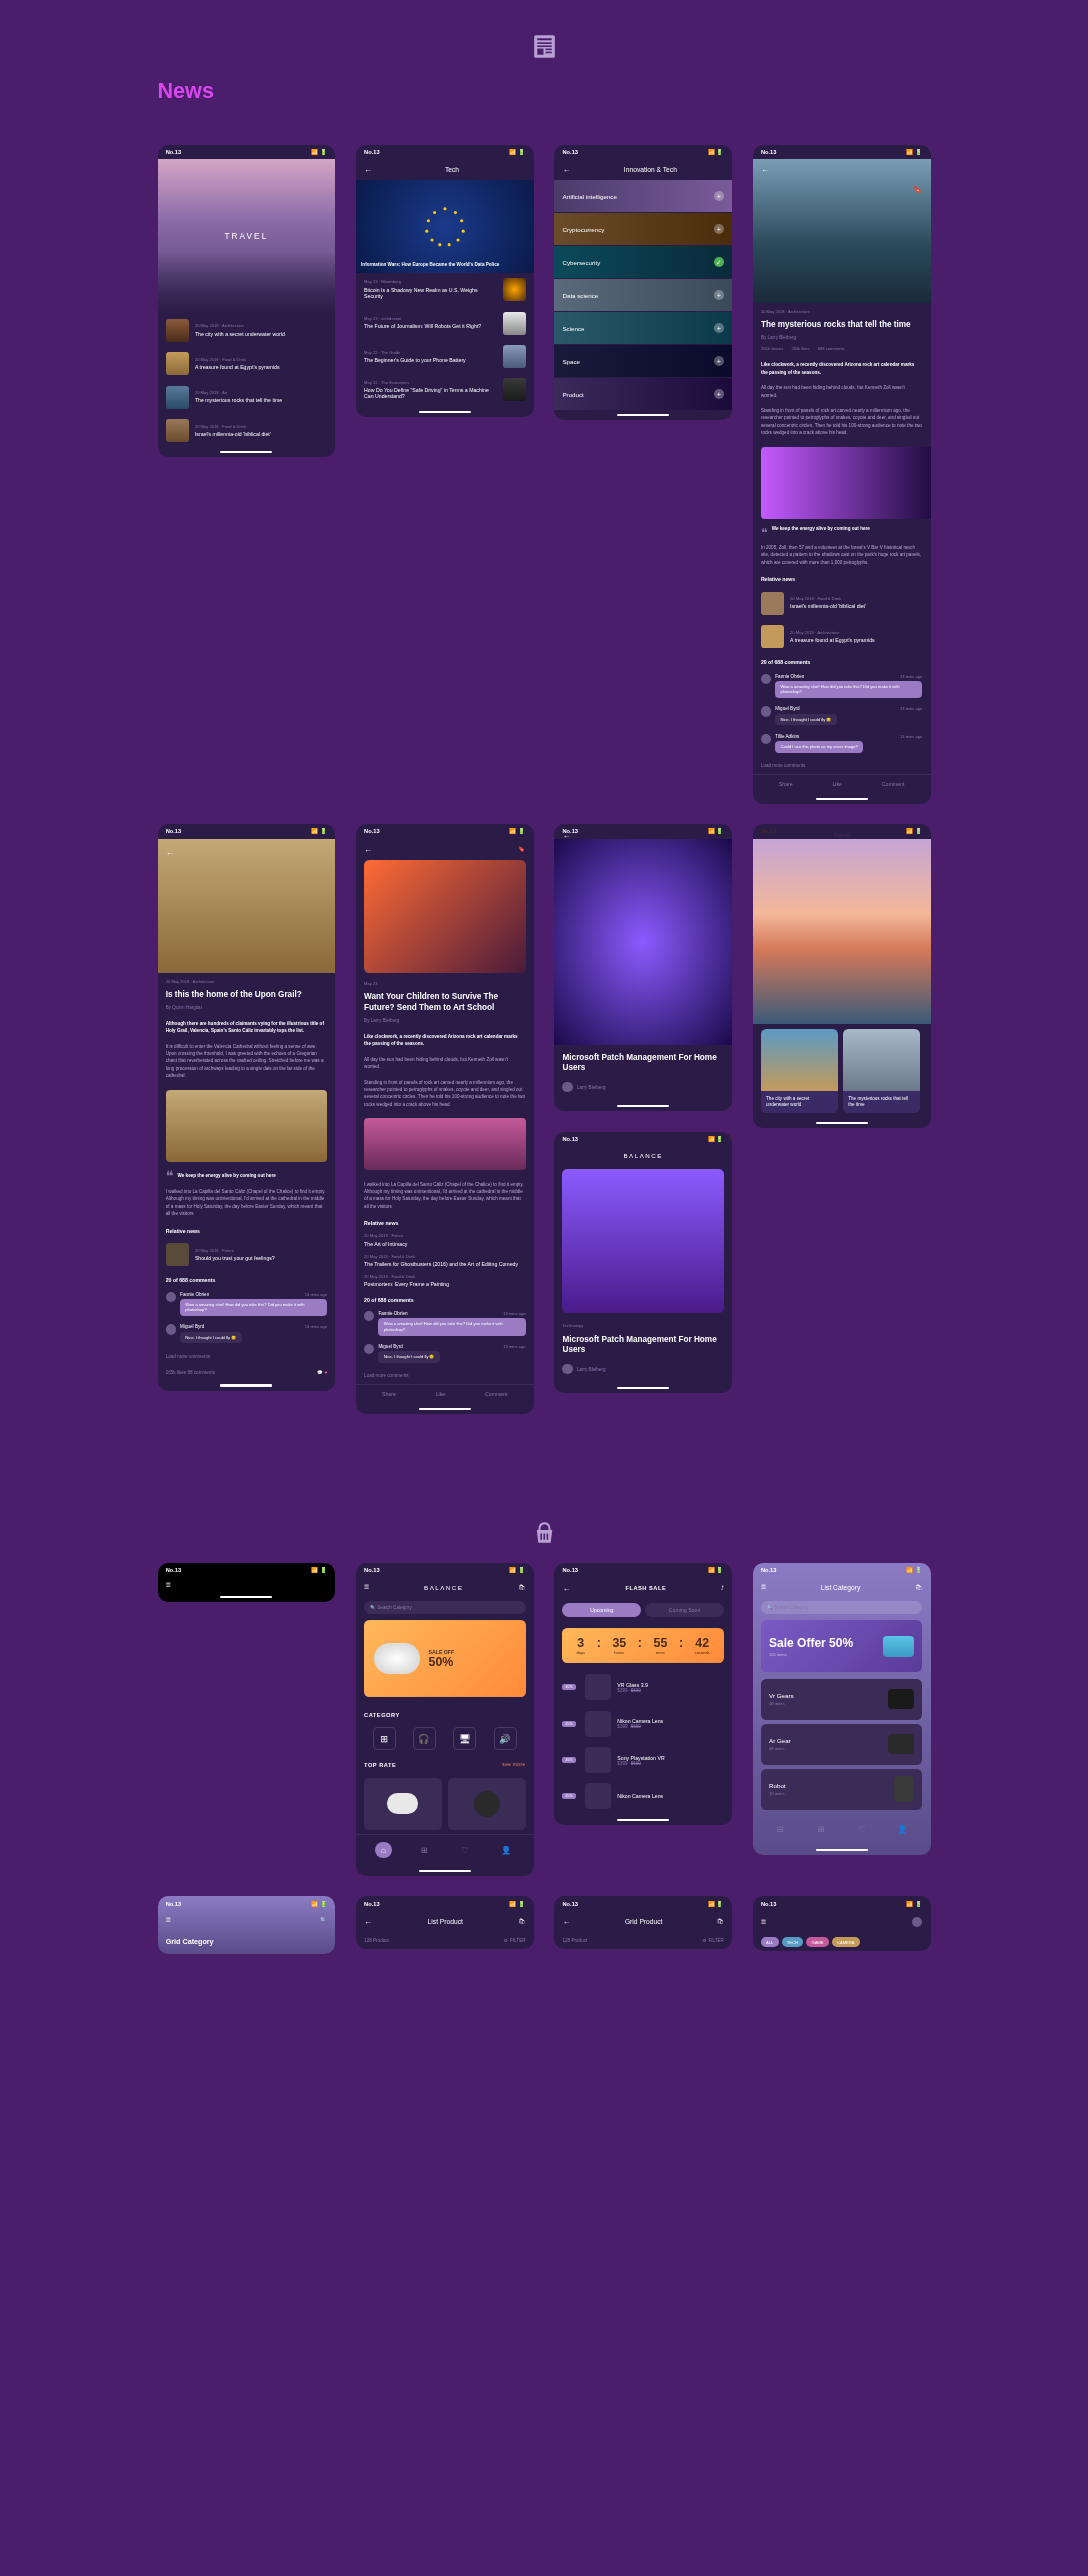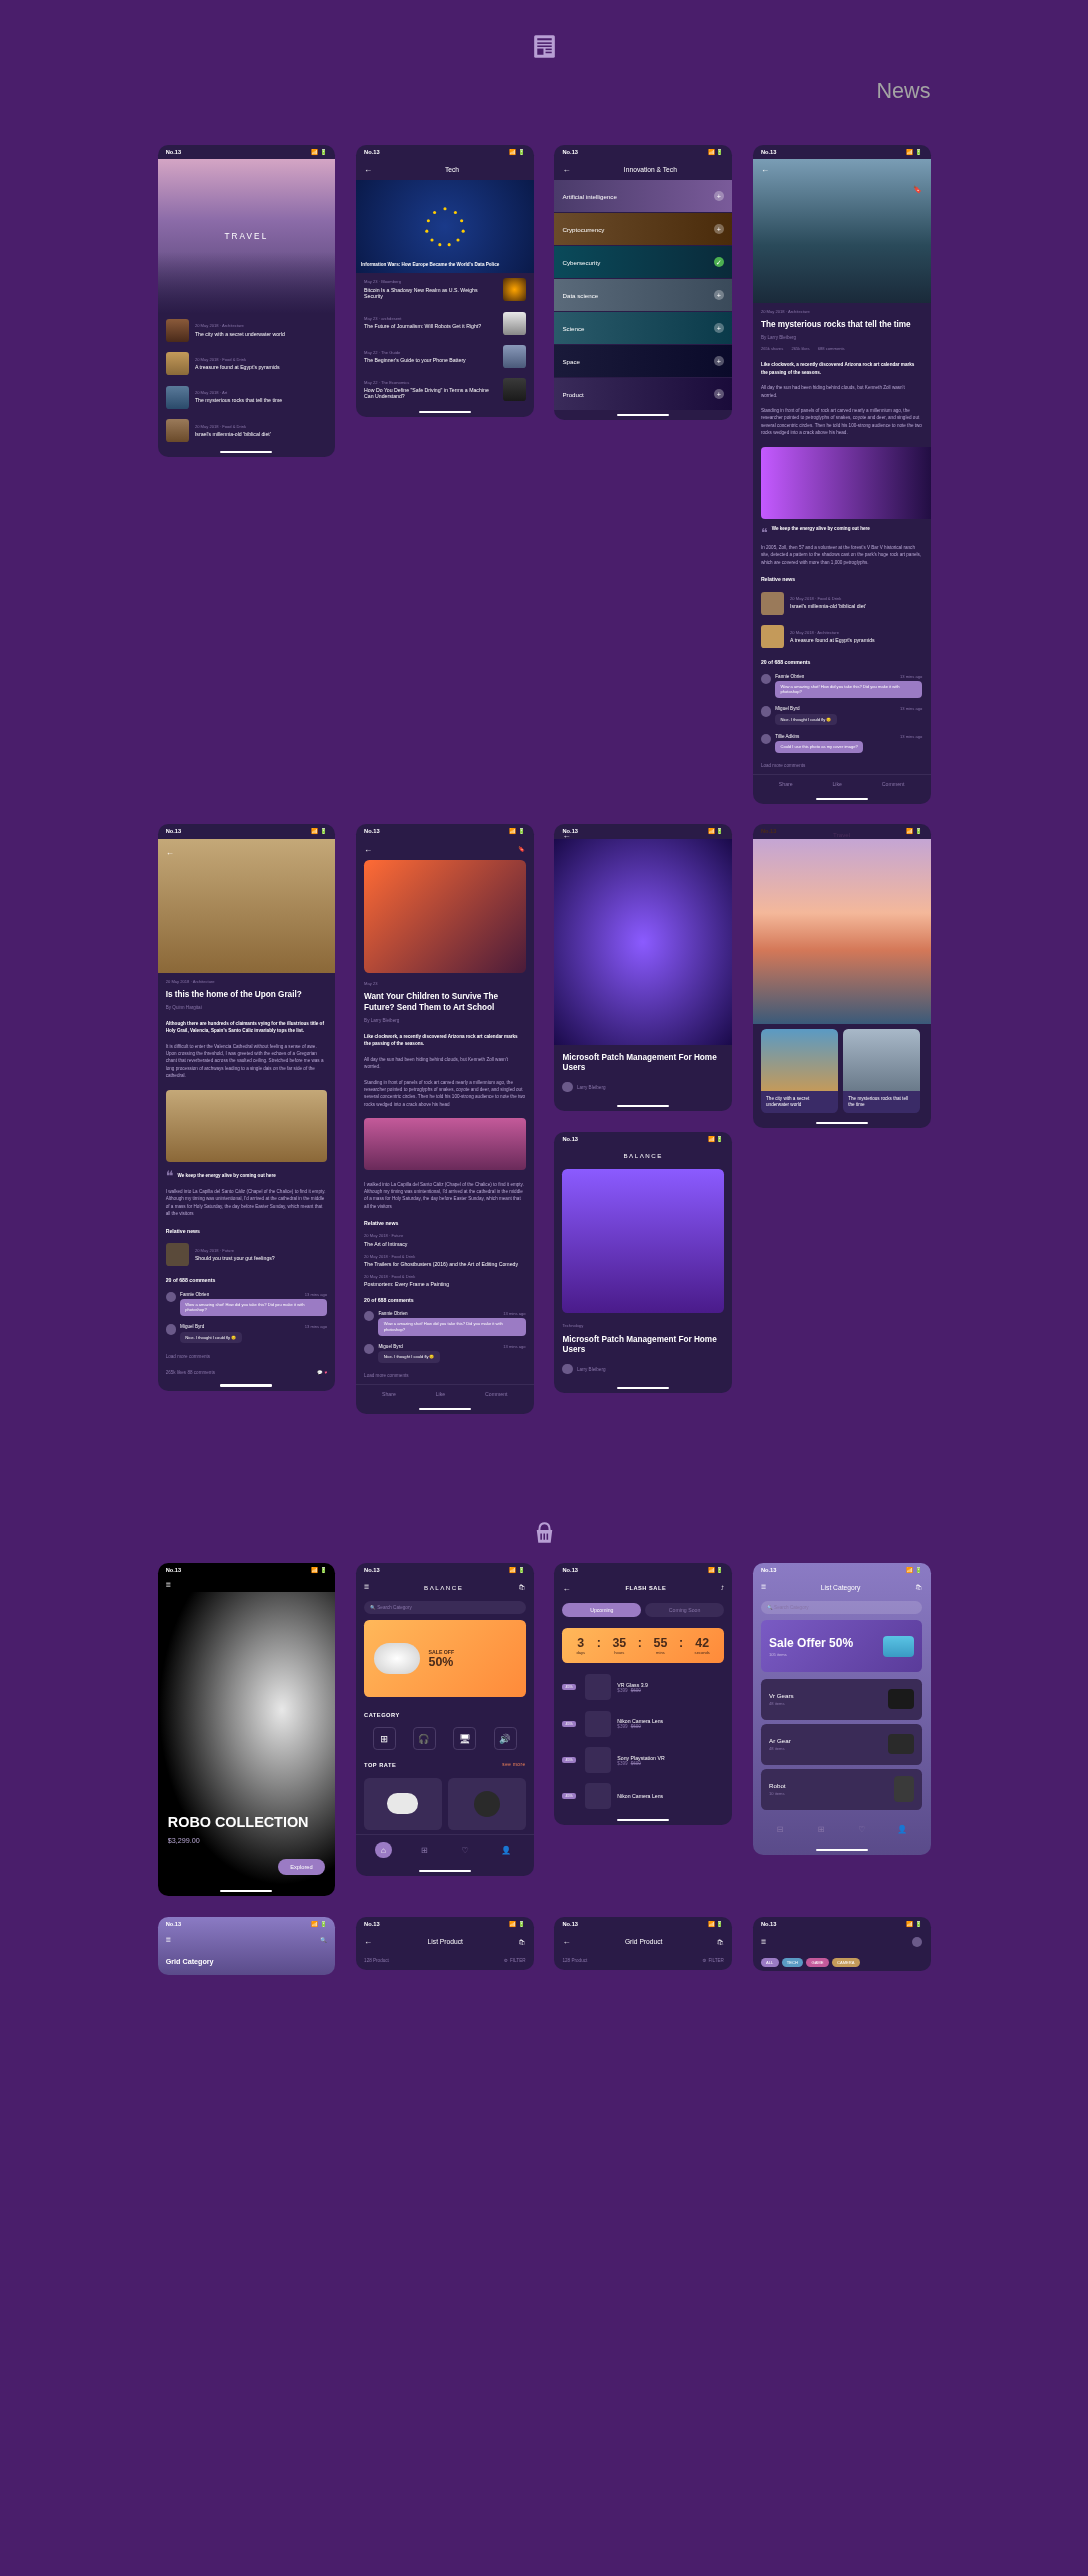--- a/index.html
+++ b/index.html
@@ -1,19 +1,19 @@
 <!DOCTYPE html>
 <html style="font-size:8.2px"><head>
 <meta charset="utf-8">
 <style>
 *{margin:0;padding:0;box-sizing:border-box;font-family:-apple-system,BlinkMacSystemFont,sans-serif}
 body{background:#4a1e6b;padding:31px 10.3px;min-width:1088px}
 .section{max-width:773px;margin:0 auto 103px}
 .section-icon{display:flex;justify-content:center;margin-bottom:15.5px}
-.section-title{text-align:right;color:#a3a3a3;font-size:21.6px;font-weight:400;margin-bottom:41px}
+.section-title{text-align:left;color:#d946ef;font-size:21.6px;font-weight:700;margin-bottom:41px}
 .grid{display:grid;grid-template-columns:repeat(4,1fr);gap:20.6px;align-items:start}
 .phone{background:#2a1b47;border-radius:10.3px;overflow:hidden;color:#fff;position:relative;font-size:5.7px}
 .status-bar{display:flex;justify-content:space-between;align-items:center;padding:4.1px 8.2px;font-size:5.7px;font-weight:600}
 .status-icons{display:flex;gap:2.1px;align-items:center}
 .hero-img{width:100%;height:155px;display:flex;align-items:center;justify-content:center;position:relative}
 .hero-travel{background:linear-gradient(180deg,#d4a5c4 0%,#8b6ba8 40%,#4a3a6b 100%)}
 .hero-travel::after{content:'';position:absolute;bottom:0;left:0;right:0;height:62px;background:linear-gradient(180deg,transparent,#2a1b47)}
 .travel-label{font-size:8.2px;letter-spacing:2.1px;font-weight:300;z-index:1}
 .list-item{display:flex;padding:5.2px 8.2px;gap:6.2px;align-items:center}
 .thumb{width:23px;height:23px;border-radius:3.1px;flex-shrink:0}
@@ -520,27 +520,20 @@
 </div>
 
 <div class="grid">
 
 <div class="phone robo-phone">
 <div class="status-bar">
           <span>No.13</span>
           <span class="status-icons">📶 🔋</span>
         </div>
 <div style="padding:4.1px 8.2px"><span>☰</span></div>
-<div class="robo-hero">
-<div class="robo-text">
-            <div class="robo-title">ROBO COLLECTION</div>
-            <div class="robo-price">$3,299.00</div>
-          </div>
-<div class="robo-btn">Explored</div>
-</div>
 <div class="home-indicator"></div>
 </div>
 
 <div class="phone">
 <div class="status-bar">
           <span>No.13</span>
           <span class="status-icons">📶 🔋</span>
         </div>
 <div class="header-bar">
           <span>☰</span>

